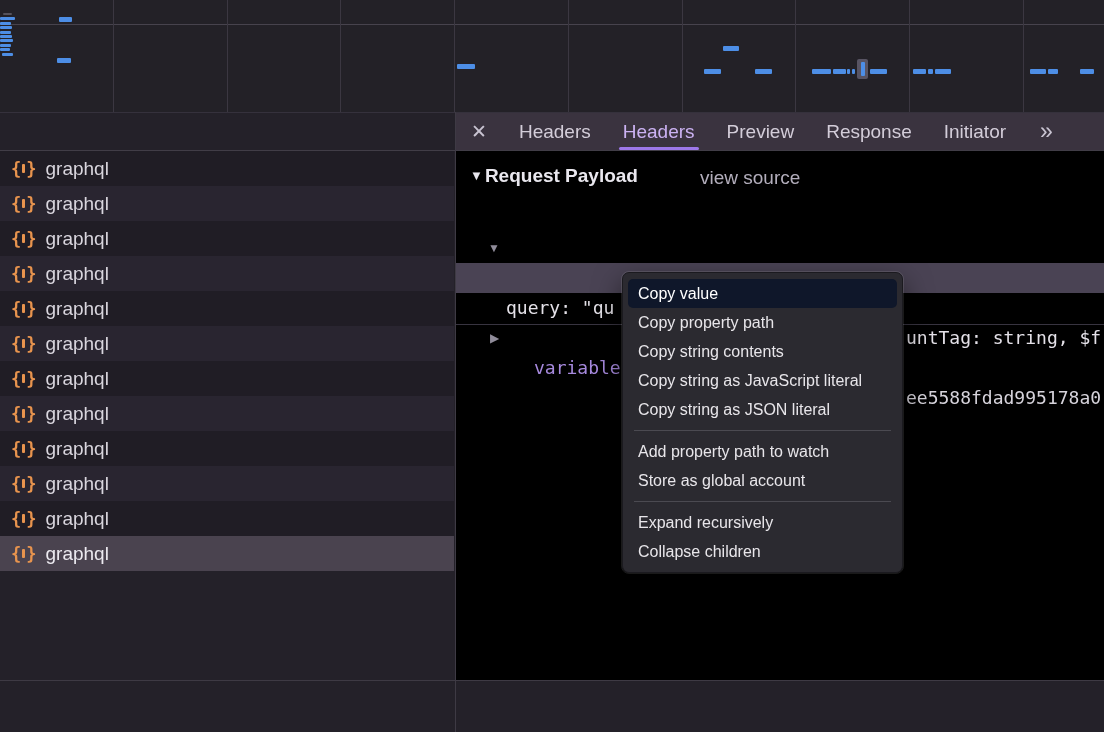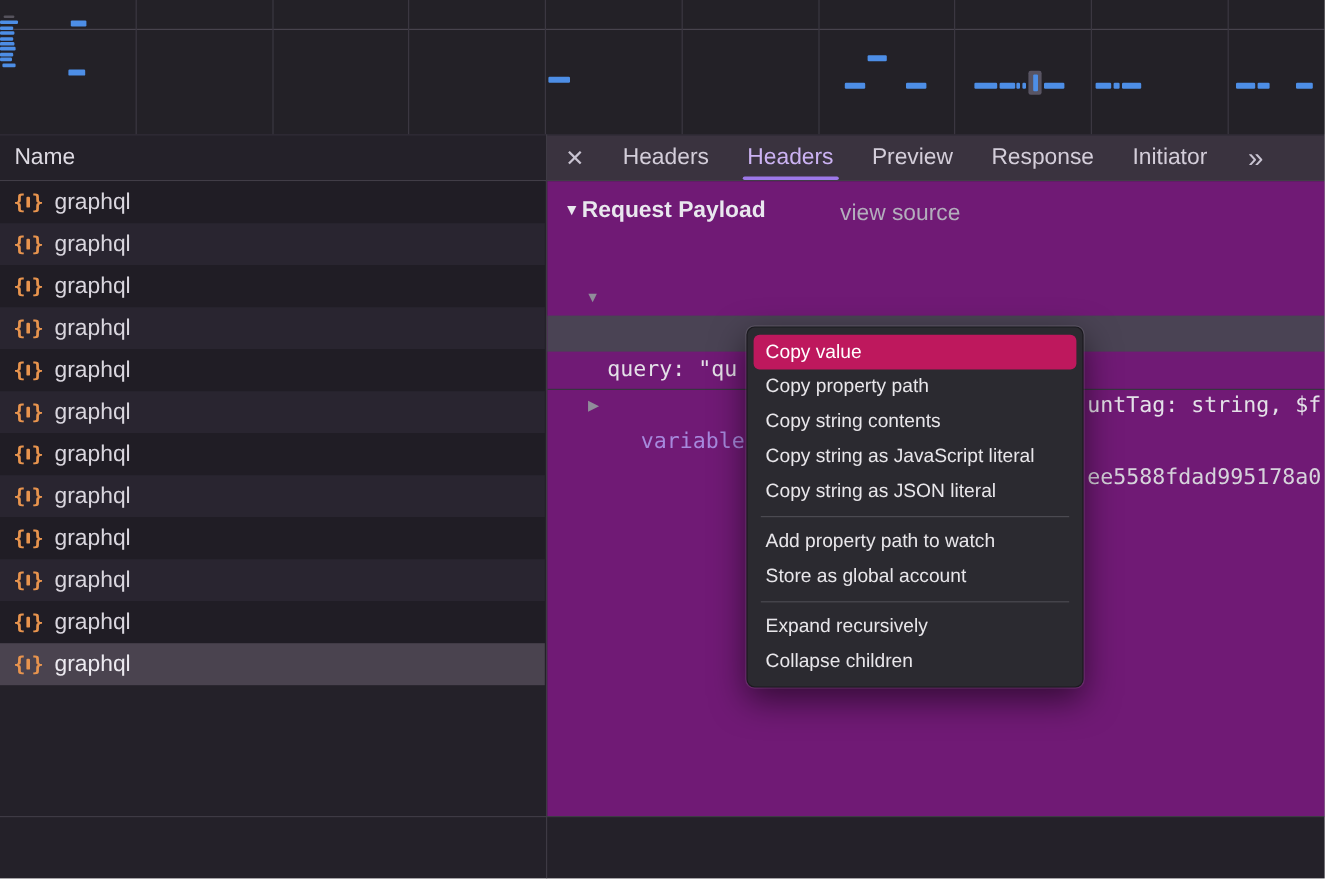--- a/index.html
+++ b/index.html
@@ -32,21 +32,21 @@
   
   .request-list{position:absolute;left:0;top:151px;width:454px;}
   .req-row{height:35px;display:flex;align-items:center;padding-left:11px;box-sizing:border-box;color:#d9d6de;font-size:19px;}
   .req-row:nth-child(odd){background:#201d25;}
   .req-row:nth-child(even){background:#292530;}
   .req-row.selected{background:#4a434f;color:#eceaf0;}
   .brace-icon{display:inline-flex;align-items:center;color:#e8944e;font-family:"DejaVu Sans Mono",monospace;font-size:17px;font-weight:bold;margin-right:9px;}
   .brace-dot{width:3px;height:9px;background:#e8944e;border-radius:1px;margin:0 1px;}
 
   
-  .details-content{position:absolute;left:456px;top:151px;width:648px;height:529px;background:#701a75;overflow:hidden;}
+  .details-content{position:absolute;left:456px;top:151px;width:648px;height:529px;background:#000000;overflow:hidden;}
   .section-title{position:absolute;left:14px;top:14px;color:#e9e7ee;font-size:19px;font-weight:bold;}
   .section-title .tri{font-size:13px;vertical-align:2px;margin-right:2px;}
   .view-source{position:absolute;left:244px;top:16px;color:#b3aebc;font-size:19px;}
   .tree{font-family:"DejaVu Sans Mono",monospace;font-size:18px;color:#d6d3db;white-space:pre;}
   .tree-line{position:absolute;left:0;width:648px;height:30px;line-height:30px;}
   .tree-tri{position:absolute;color:#908c9a;font-size:12px;font-family:"Liberation Sans",sans-serif;}
   .t-key{color:#a689dd;margin-left:26px;}
   .t-str{color:#38b1e8;}
   .sel-row{background:#4a4354;color:#e4e1e8;}
   .frag-left{position:absolute;left:50px;}
@@ -55,21 +55,21 @@
 
   
   .footer-sep{position:absolute;left:0;top:680px;width:1104px;height:1px;background:#3e3a44;}
   .v-divider{position:absolute;left:455px;top:112px;width:1px;height:620px;background:#3e3a44;}
   .edge-right{position:absolute;left:1104px;top:0;width:6px;height:740px;background:#ffffff;}
   .edge-bottom{position:absolute;left:0;top:737px;width:1110px;height:3px;background:#ffffff;}
 
   
   .context-menu{position:absolute;left:622px;top:272px;width:281px;box-sizing:border-box;background:#2b2a30;border:1px solid #1b1a1f;outline:1px solid rgba(255,255,255,0.10);border-radius:7px;padding:6px 0;box-shadow:0 10px 28px rgba(0,0,0,0.55);z-index:10;}
   .menu-item{height:29px;display:flex;align-items:center;margin:0 5px;padding:0 10px;border-radius:5px;color:#e8e6ea;font-size:16px;white-space:nowrap;}
-  .menu-item.highlighted{background:#be185d;color:#ffffff;}
+  .menu-item.highlighted{background:#0f172a;color:#ffffff;}
   .menu-sep{height:1px;background:#4b4a51;margin:6px 11px;}
 </style>
 </head>
 <body>
 
 <div class="devtools">
 
   <div class="overview">
     <div class="overview-hline"></div>
   <div class="gridline" style="left: 113px;"></div>
@@ -106,23 +106,20 @@
       <div class="ov-bar" style="left: 928px; top: 69px; width: 5px; height: 5px;"></div>
       <div class="ov-bar" style="left: 935px; top: 69px; width: 16px; height: 5px;"></div>
       <div class="ov-bar" style="left: 1030px; top: 69px; width: 16px; height: 5px;"></div>
       <div class="ov-bar" style="left: 1048px; top: 69px; width: 10px; height: 5px;"></div>
       <div class="ov-bar" style="left: 1080px; top: 69px; width: 14px; height: 5px;"></div>
       <div class="ov-marker" style="left: 857px; top: 59px; width: 11px; height: 20px;"></div>
       <div class="ov-marker-bar" style="left: 861px; top: 62px; width: 4px; height: 14px;"></div>
     </div>
 
   <div class="panel-headers">
-    <div class="name-header">
-      <span>Name</span>
-    </div>
     <div class="tabbar">
       <span class="close-x">✕</span>
 
       <div class="tab">Headers</div>
         <div class="tab selected">Headers</div>
         <div class="tab">Preview</div>
         <div class="tab">Response</div>
         <div class="tab">Initiator</div>
         <span class="overflow-chevrons">»</span>
     </div>

